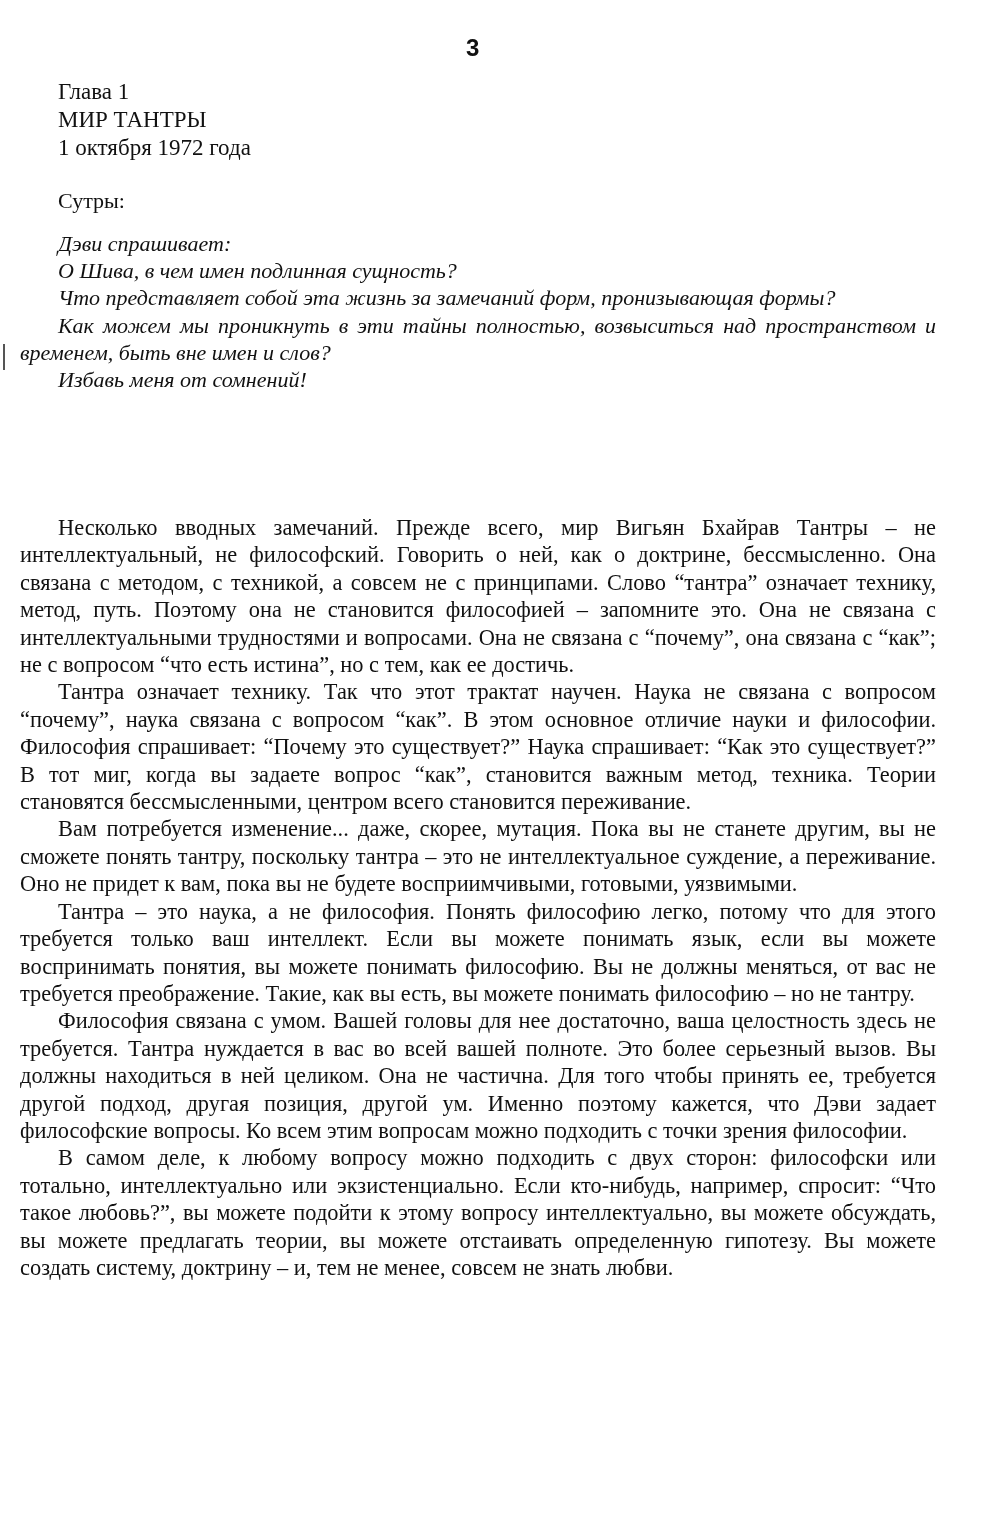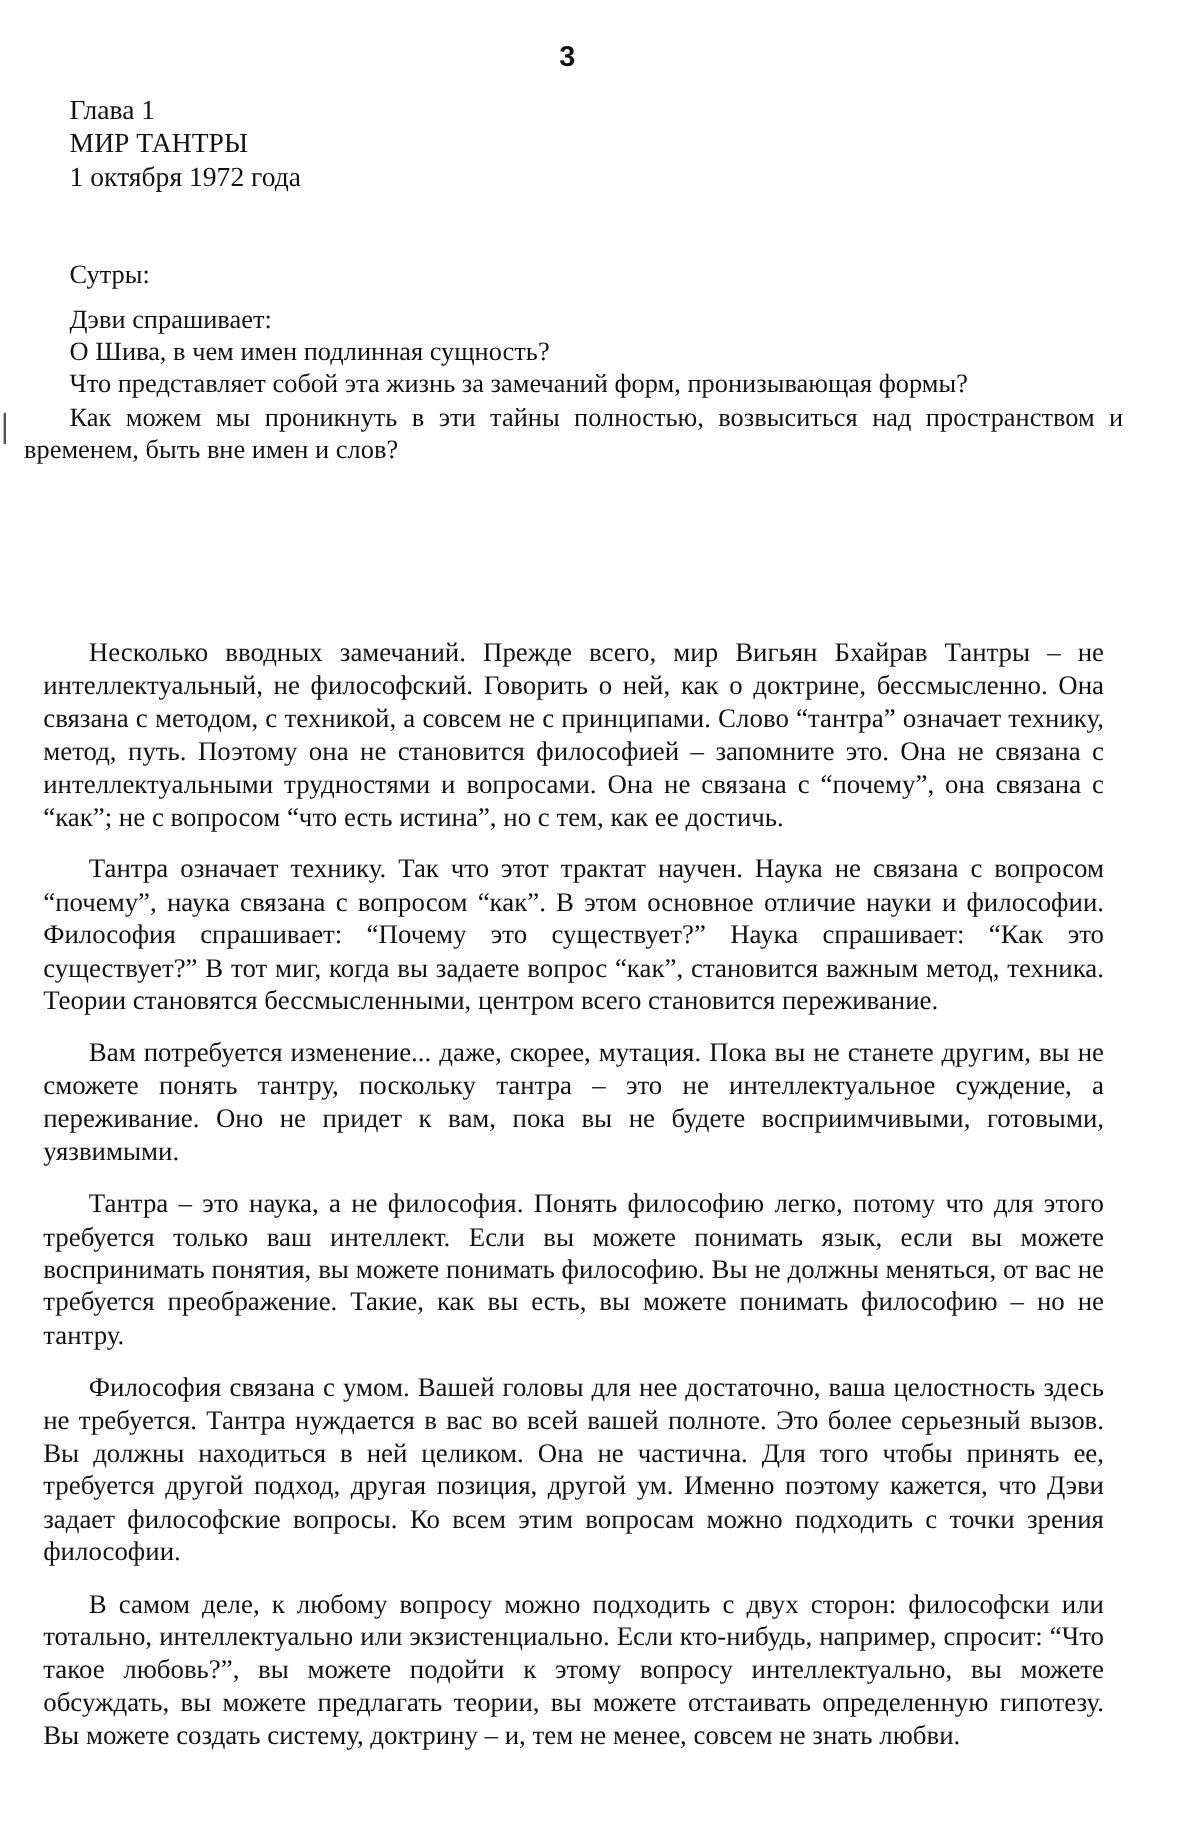--- a/index.html
+++ b/index.html
@@ -13,34 +13,33 @@
     font-family: "Liberation Sans", "DejaVu Sans", sans-serif;
     font-weight: bold; font-size: 24px;
   }
   .heading-block {
     position: absolute; top: 78px; left: 58px;
     font-weight: normal; font-size: 23px; line-height: 28px;
   }
   .sutras-label {
     position: absolute; top: 188px; left: 58px;
     font-size: 22px;
-    margin-top: 28px;
   }
   .sutras {
-    position: absolute; top: 252px; left: 20px; width: 916px;
-    font-size: 22px; line-height: 27.2px;
+    position: absolute; top: 230px; left: 20px; width: 916px;
+    font-style: italic; font-size: 22px; line-height: 27.2px;
     text-align: justify;
   }
   .sutras p { margin: 0; text-indent: 38px; }
   .body-text {
     position: absolute; top: 514px; left: 20px; width: 916px;
     font-size: 22.4px; line-height: 27.4px;
     text-align: justify;
   }
-  .body-text p { margin: 16px; text-indent: 38px; }
+  .body-text p { margin: 0; text-indent: 38px; }
   .edge-mark {
     position: absolute; left: 3px; top: 344px; width: 2px; height: 26px;
     background: #555555;
   }
 </style>
 </head>
 <body>
 
 <div class="page-number">3</div>
 
@@ -52,20 +51,21 @@
 
 <div class="sutras-label">Сутры:</div>
 
 <div class="edge-mark"></div>
 
 <div class="sutras">
   <p>Дэви спрашивает:</p>
   <p>О Шива, в чем имен подлинная сущность?</p>
   <p>Что представляет собой эта жизнь за замечаний форм, пронизывающая формы?</p>
   <p>Как можем мы проникнуть в эти тайны полностью, возвыситься над пространством и временем, быть вне имен и слов?</p>
+  <p>Избавь меня от сомнений!</p>
 </div>
 
 <div class="body-text">
   <p>Несколько вводных замечаний. Прежде всего, мир Вигьян Бхайрав Тантры – не интеллектуальный, не философский. Говорить о ней, как о доктрине, бессмысленно. Она связана с методом, с техникой, а совсем не с принципами. Слово “тантра” означает технику, метод, путь. Поэтому она не становится философией – запомните это. Она не связана с интеллектуальными трудностями и вопросами. Она не связана с “почему”, она связана с “как”; не с вопросом “что есть истина”, но с тем, как ее достичь.</p>
   <p>Тантра означает технику. Так что этот трактат научен. Наука не связана с вопросом “почему”, наука связана с вопросом “как”. В этом основное отличие науки и философии. Философия спрашивает: “Почему это существует?” Наука спрашивает: “Как это существует?” В тот миг, когда вы задаете вопрос “как”, становится важным метод, техника. Теории становятся бессмысленными, центром всего становится переживание.</p>
   <p>Вам потребуется изменение... даже, скорее, мутация. Пока вы не станете другим, вы не сможете понять тантру, поскольку тантра – это не интеллектуальное суждение, а переживание. Оно не придет к вам, пока вы не будете восприимчивыми, готовыми, уязвимыми.</p>
   <p>Тантра – это наука, а не философия. Понять философию легко, потому что для этого требуется только ваш интеллект. Если вы можете понимать язык, если вы можете воспринимать понятия, вы можете понимать философию. Вы не должны меняться, от вас не требуется преображение. Такие, как вы есть, вы можете понимать философию – но не тантру.</p>
   <p>Философия связана с умом. Вашей головы для нее достаточно, ваша целостность здесь не требуется. Тантра нуждается в вас во всей вашей полноте. Это более серьезный вызов. Вы должны находиться в ней целиком. Она не частична. Для того чтобы принять ее, требуется другой подход, другая позиция, другой ум. Именно поэтому кажется, что Дэви задает философские вопросы. Ко всем этим вопросам можно подходить с точки зрения философии.</p>
   <p>В самом деле, к любому вопросу можно подходить с двух сторон: философски или тотально, интеллектуально или экзистенциально. Если кто-нибудь, например, спросит: “Что такое любовь?”, вы можете подойти к этому вопросу интеллектуально, вы можете обсуждать, вы можете предлагать теории, вы можете отстаивать определенную гипотезу. Вы можете создать систему, доктрину – и, тем не менее, совсем не знать любви.</p>
 </div>

